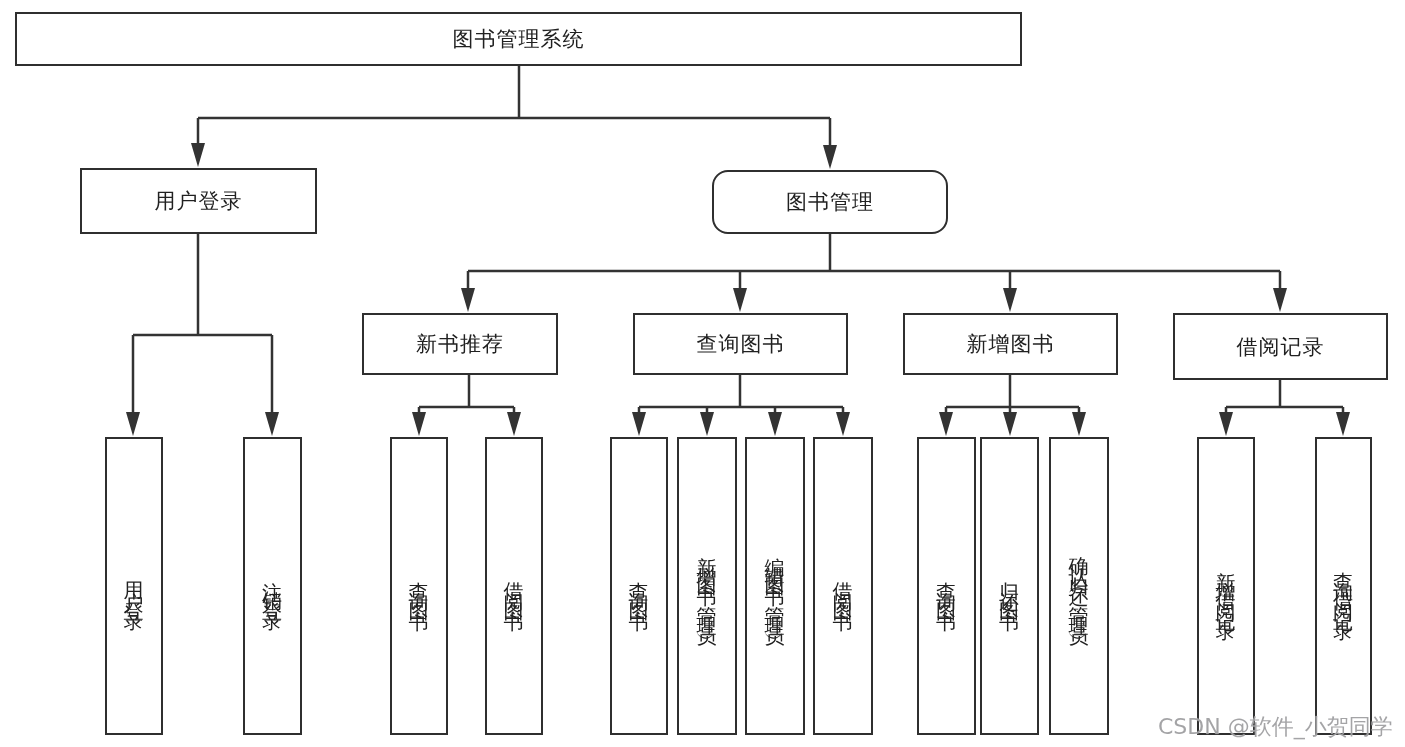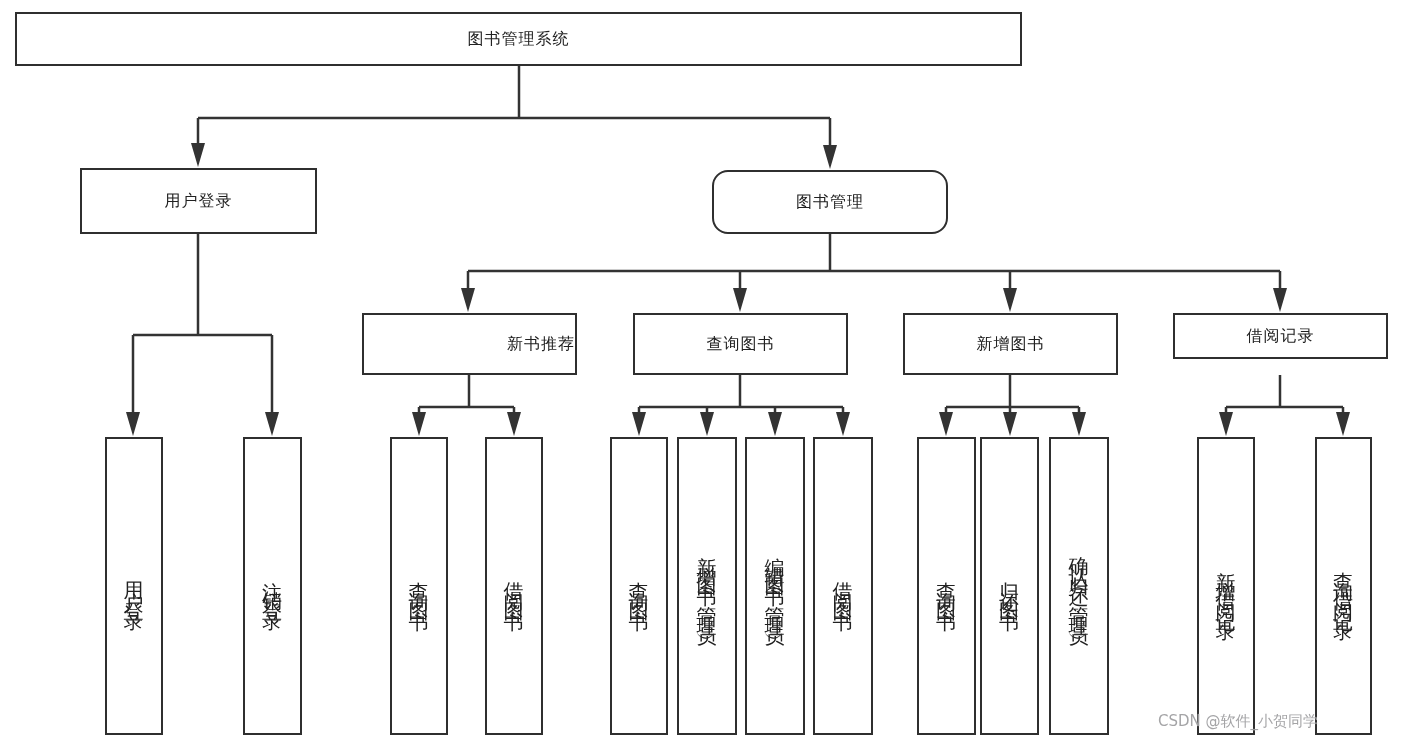--- a/index.html
+++ b/index.html
@@ -19,38 +19,38 @@
   .node {
     position: absolute;
     box-sizing: border-box;
     background: #ffffff;
     border: 2px solid #2f2f2f;
     display: flex;
     align-items: center;
     justify-content: center;
   }
   .node.h .label {
-    font-size: 16px;
+    font-size: 21px;
     color: #212121;
     letter-spacing: 1px;
     white-space: nowrap;
   }
   .node.v .label {
     writing-mode: vertical-rl;
     text-orientation: mixed;
     font-size: 20px;
     line-height: 1.1;
     letter-spacing: 10px;
     color: #212121;
   }
   .watermark {
     position: absolute;
     left: 1158px;
     top: 712px;
-    font-size: 15px;
+    font-size: 22px;
     color: rgba(148, 148, 150, 0.85);
     white-space: nowrap;
     z-index: 5;
     text-shadow: 0 0 1px rgba(255,255,255,0.8);
   }
 </style>
 </head>
 <body>
 
 <div class="canvas">
@@ -125,30 +125,30 @@
     <span class="label">图书管理系统</span>
   </div>
 
   <div class="node h" style="left:80px; top:168px; width:237px; height:66px;">
     <span class="label">用户登录</span>
   </div>
   <div class="node h" style="left:712px; top:170px; width:236px; height:64px;border-radius:16px;">
     <span class="label">图书管理</span>
   </div>
 
-  <div class="node h" style="left:362px; top:313px; width:215px; height:62px;justify-content:flex-end;">
+  <div class="node h" style="left:362px; top:313px; width:196px; height:62px;">
     <span class="label">新书推荐</span>
   </div>
   <div class="node h" style="left:633px; top:313px; width:215px; height:62px;">
     <span class="label">查询图书</span>
   </div>
   <div class="node h" style="left:903px; top:313px; width:215px; height:62px;">
     <span class="label">新增图书</span>
   </div>
-  <div class="node h" style="left:1173px; top:313px; width:215px; height:46px;">
+  <div class="node h" style="left:1173px; top:313px; width:215px; height:67px;">
     <span class="label">借阅记录</span>
   </div>
 
   <div class="node v" style="left:105px; top:437px; width:58px; height:298px;">
     <span class="label">用户登录</span>
   </div>
   <div class="node v" style="left:243px; top:437px; width:59px; height:298px;">
     <span class="label">注销登录</span>
   </div>
 

